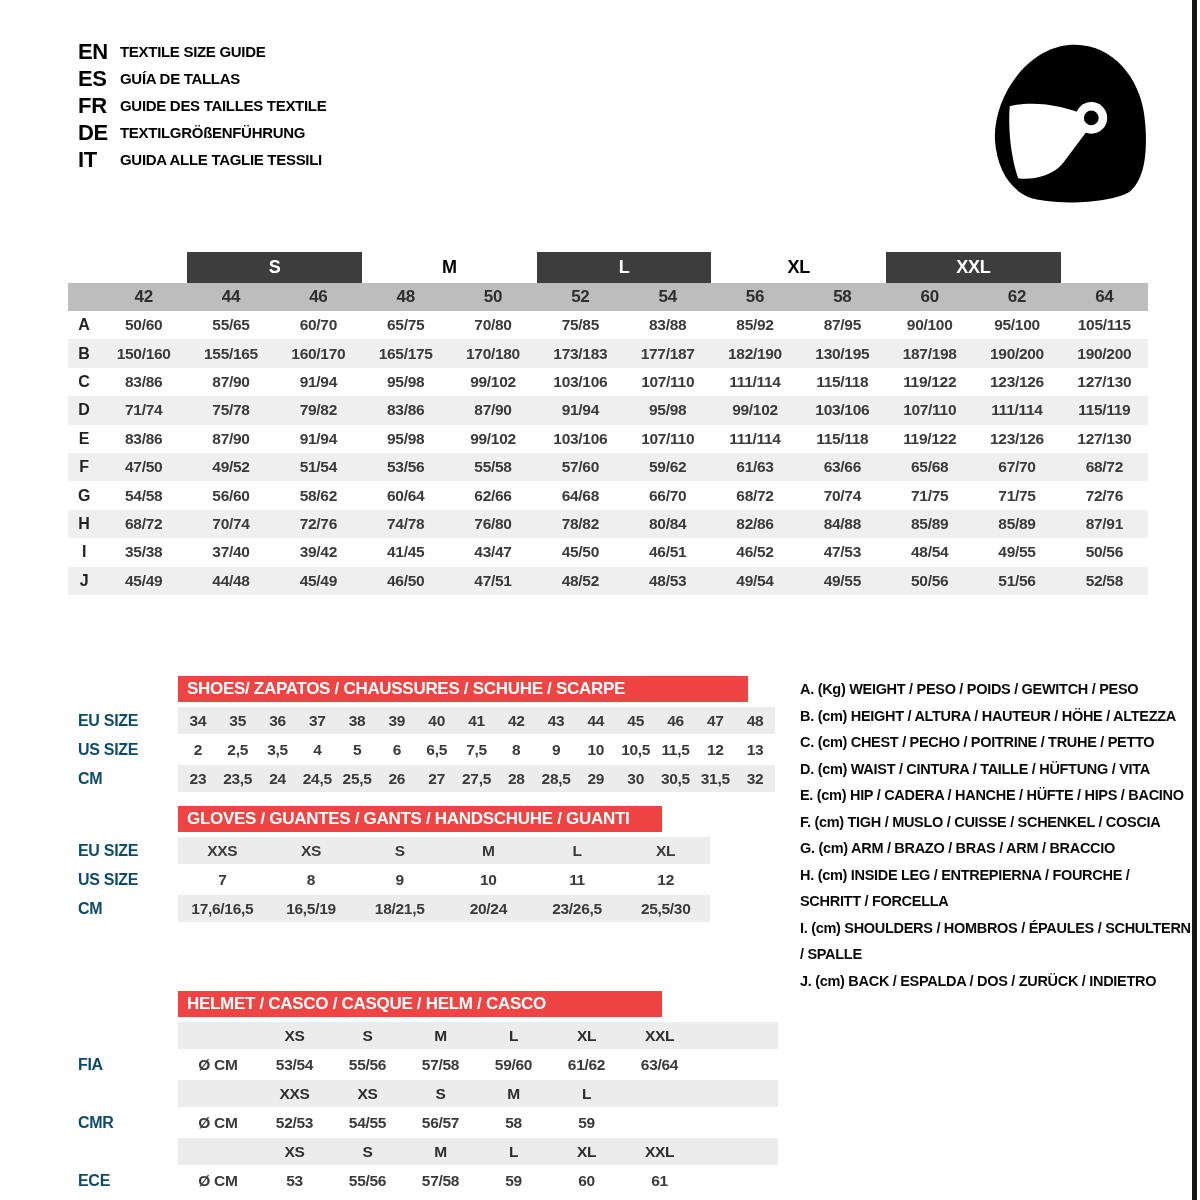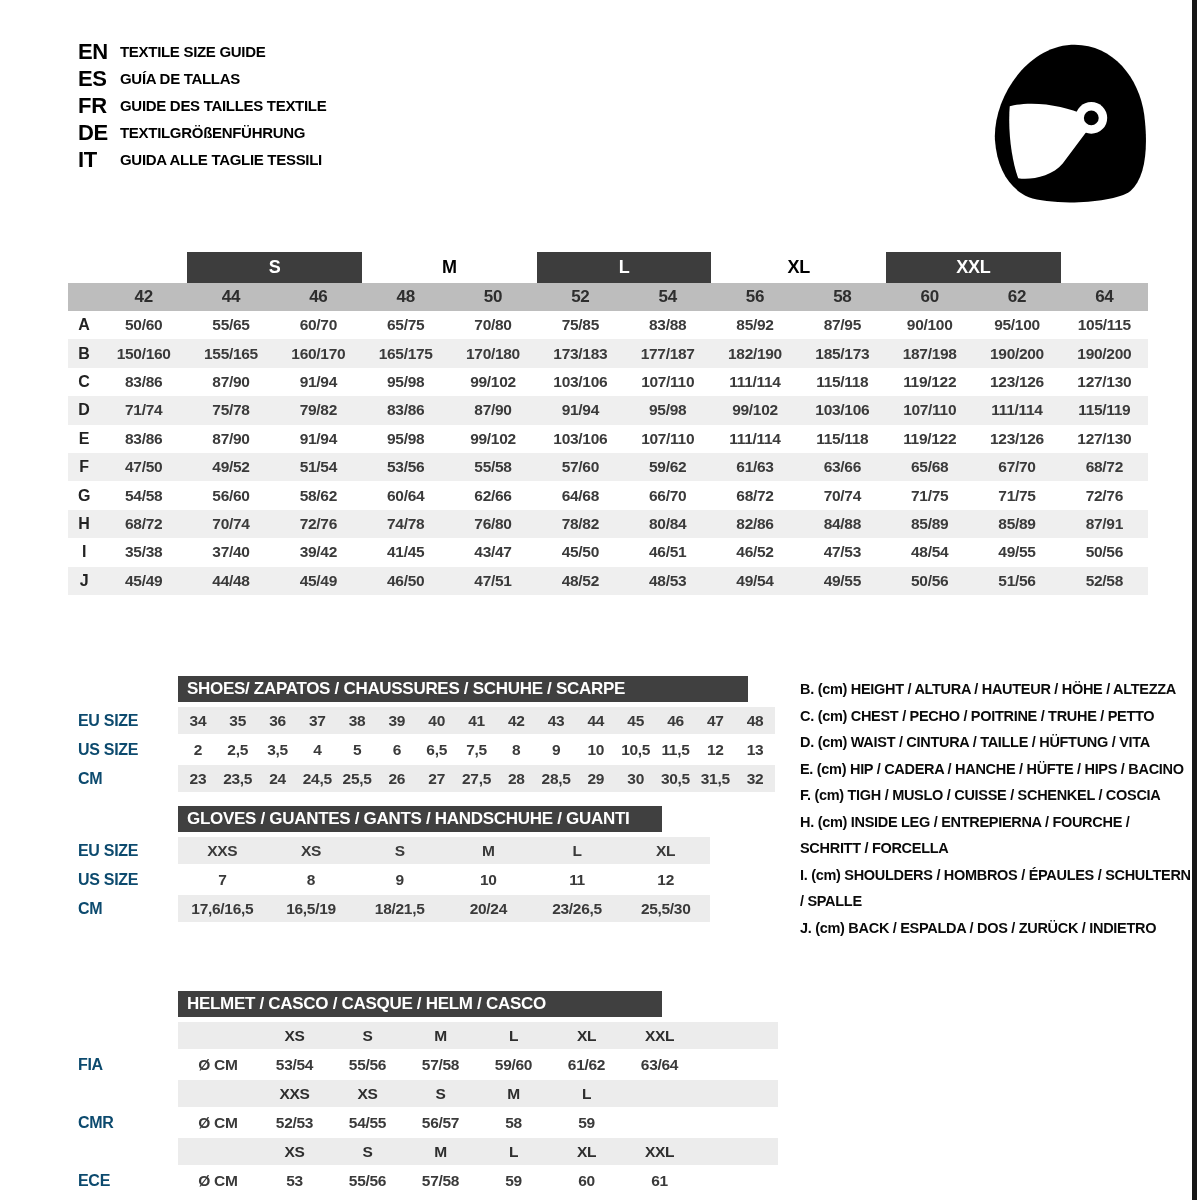--- a/index.html
+++ b/index.html
@@ -32,21 +32,21 @@
              font-size:17px;color:#2e2e2e;}
   .data-row{height:28.4px;}
   .data-row.striped{background:#efefef;}
   .letter-cell{display:flex;align-items:center;justify-content:center;font-weight:bold;
                font-size:16px;color:#222;}
   .val-cell{display:flex;align-items:center;justify-content:center;font-weight:bold;
             font-size:15.5px;color:#3a3a3a;}
 
   
   .sub{position:absolute;left:68px;}
-  .sub-title{position:relative;margin-left:110px;height:26px;background:#404040;color:#fff;
+  .sub-title{position:relative;margin-left:110px;height:26px;background:#ef4444;color:#fff;
              font-weight:bold;font-size:17px;display:flex;align-items:center;
              padding-left:9px;box-sizing:border-box;margin-bottom:5px;}
   .sub-row{position:relative;height:27px;margin-bottom:2px;display:flex;align-items:center;}
   .sub-label{position:absolute;left:10px;font-weight:bold;font-size:16px;color:#0c4a6e;}
   .sub-vals{position:absolute;left:110px;top:0;height:27px;display:flex;}
   .sub-row.striped .sub-vals{background:#ececec;}
   .sub-cell{display:flex;align-items:center;justify-content:center;font-weight:bold;
             font-size:15.5px;color:#3a3a3a;flex:1;}
   #shoes .sub-title{width:570px;}
   #shoes .sub-vals{width:597px;}
@@ -146,21 +146,21 @@
         <div class="mt-row data-row striped">
           <div class="letter-cell">B</div>
           <div class="val-cell">150/160</div>
           <div class="val-cell">155/165</div>
           <div class="val-cell">160/170</div>
           <div class="val-cell">165/175</div>
           <div class="val-cell">170/180</div>
           <div class="val-cell">173/183</div>
           <div class="val-cell">177/187</div>
           <div class="val-cell">182/190</div>
-          <div class="val-cell">185/173</div>
+          <div class="val-cell">130/195</div>
           <div class="val-cell">187/198</div>
           <div class="val-cell">190/200</div>
           <div class="val-cell">190/200</div>
         </div>
         <div class="mt-row data-row">
           <div class="letter-cell">C</div>
           <div class="val-cell">83/86</div>
           <div class="val-cell">87/90</div>
           <div class="val-cell">91/94</div>
           <div class="val-cell">95/98</div>
@@ -453,23 +453,25 @@
             <div class="sub-cell">57/58</div>
             <div class="sub-cell">59</div>
             <div class="sub-cell">60</div>
             <div class="sub-cell">61</div>
           </div>
         </div>
       </div>
   </div>
 
   <div id="legend">
+      <div class="legend-item">A. (Kg) WEIGHT / PESO / POIDS / GEWITCH / PESO</div>
       <div class="legend-item">B. (cm) HEIGHT / ALTURA / HAUTEUR / HÖHE / ALTEZZA</div>
       <div class="legend-item">C. (cm) CHEST / PECHO / POITRINE / TRUHE / PETTO</div>
       <div class="legend-item">D. (cm) WAIST / CINTURA / TAILLE / HÜFTUNG / VITA</div>
       <div class="legend-item">E. (cm) HIP / CADERA / HANCHE / HÜFTE / HIPS /  BACINO</div>
       <div class="legend-item">F. (cm) TIGH / MUSLO / CUISSE / SCHENKEL / COSCIA</div>
+      <div class="legend-item">G. (cm) ARM / BRAZO / BRAS / ARM / BRACCIO</div>
       <div class="legend-item">H. (cm) INSIDE LEG / ENTREPIERNA / FOURCHE / SCHRITT / FORCELLA</div>
       <div class="legend-item">I.  (cm) SHOULDERS / HOMBROS / ÉPAULES / SCHULTERN / SPALLE</div>
       <div class="legend-item">J. (cm) BACK / ESPALDA / DOS / ZURÜCK / INDIETRO</div>
     </div>
 
 </div>
 
 </body></html>

